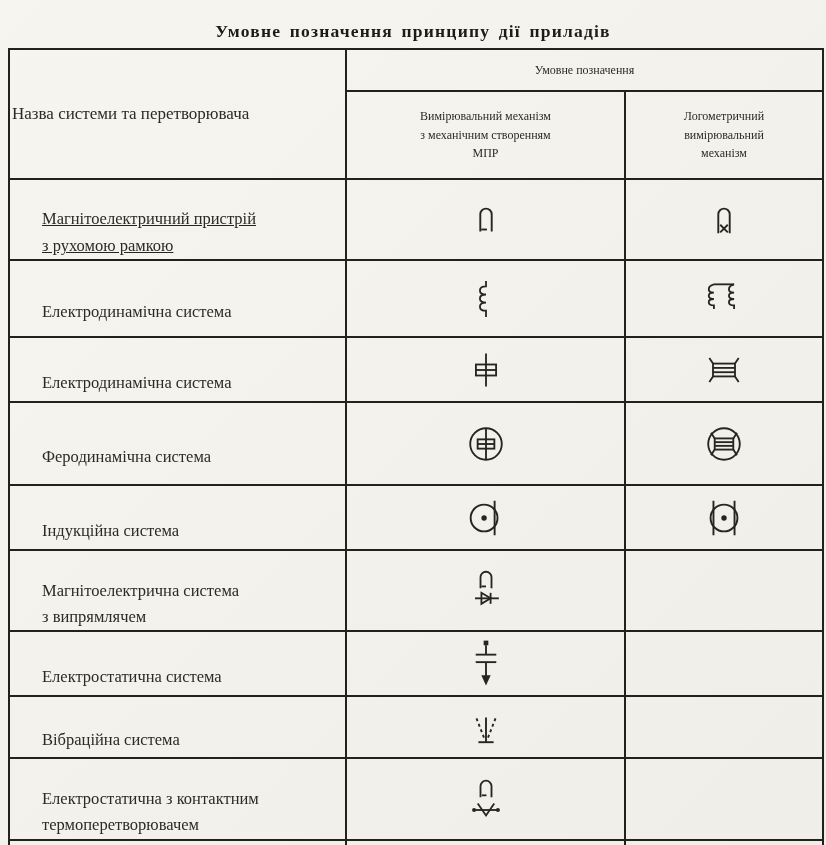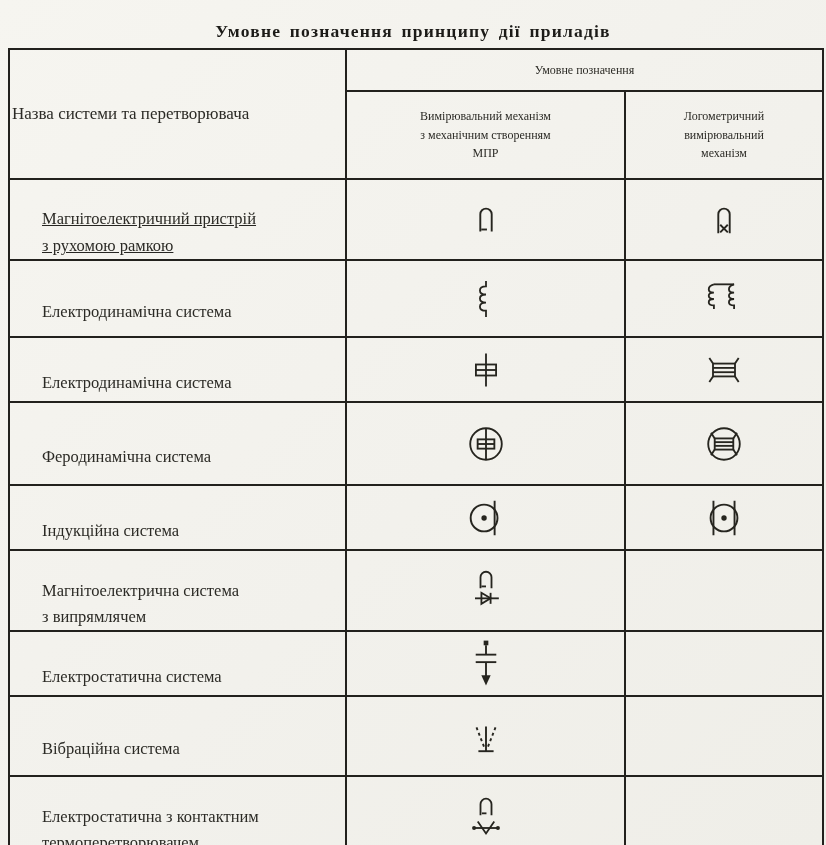--- a/index.html
+++ b/index.html
@@ -71,21 +71,21 @@
     vertical-align: middle;
   }
   td.sym-cell svg { display: inline-block; vertical-align: middle; }
   tbody tr:nth-child(1)  { height: 68px; text-decoration: underline; }
   tbody tr:nth-child(2)  { height: 77px; }
   tbody tr:nth-child(3)  { height: 65px; }
   tbody tr:nth-child(4)  { height: 83px; }
   tbody tr:nth-child(5)  { height: 65px; }
   tbody tr:nth-child(6)  { height: 65px; }
   tbody tr:nth-child(7)  { height: 65px; }
-  tbody tr:nth-child(8)  { height: 80px; }
+  tbody tr:nth-child(8)  { height: 62px; }
   tbody tr:nth-child(9)  { height: 68px; }
   tbody tr:nth-child(10) { height: 70px; }
   .sym { stroke: #26251f; stroke-width: 2; fill: none; }
   .sym .fill { fill: #26251f; stroke: none; }
   .sym .dash { stroke-dasharray: 3 3.2; }
 </style>
 </head>
 <body>
 
 <div class="page">

